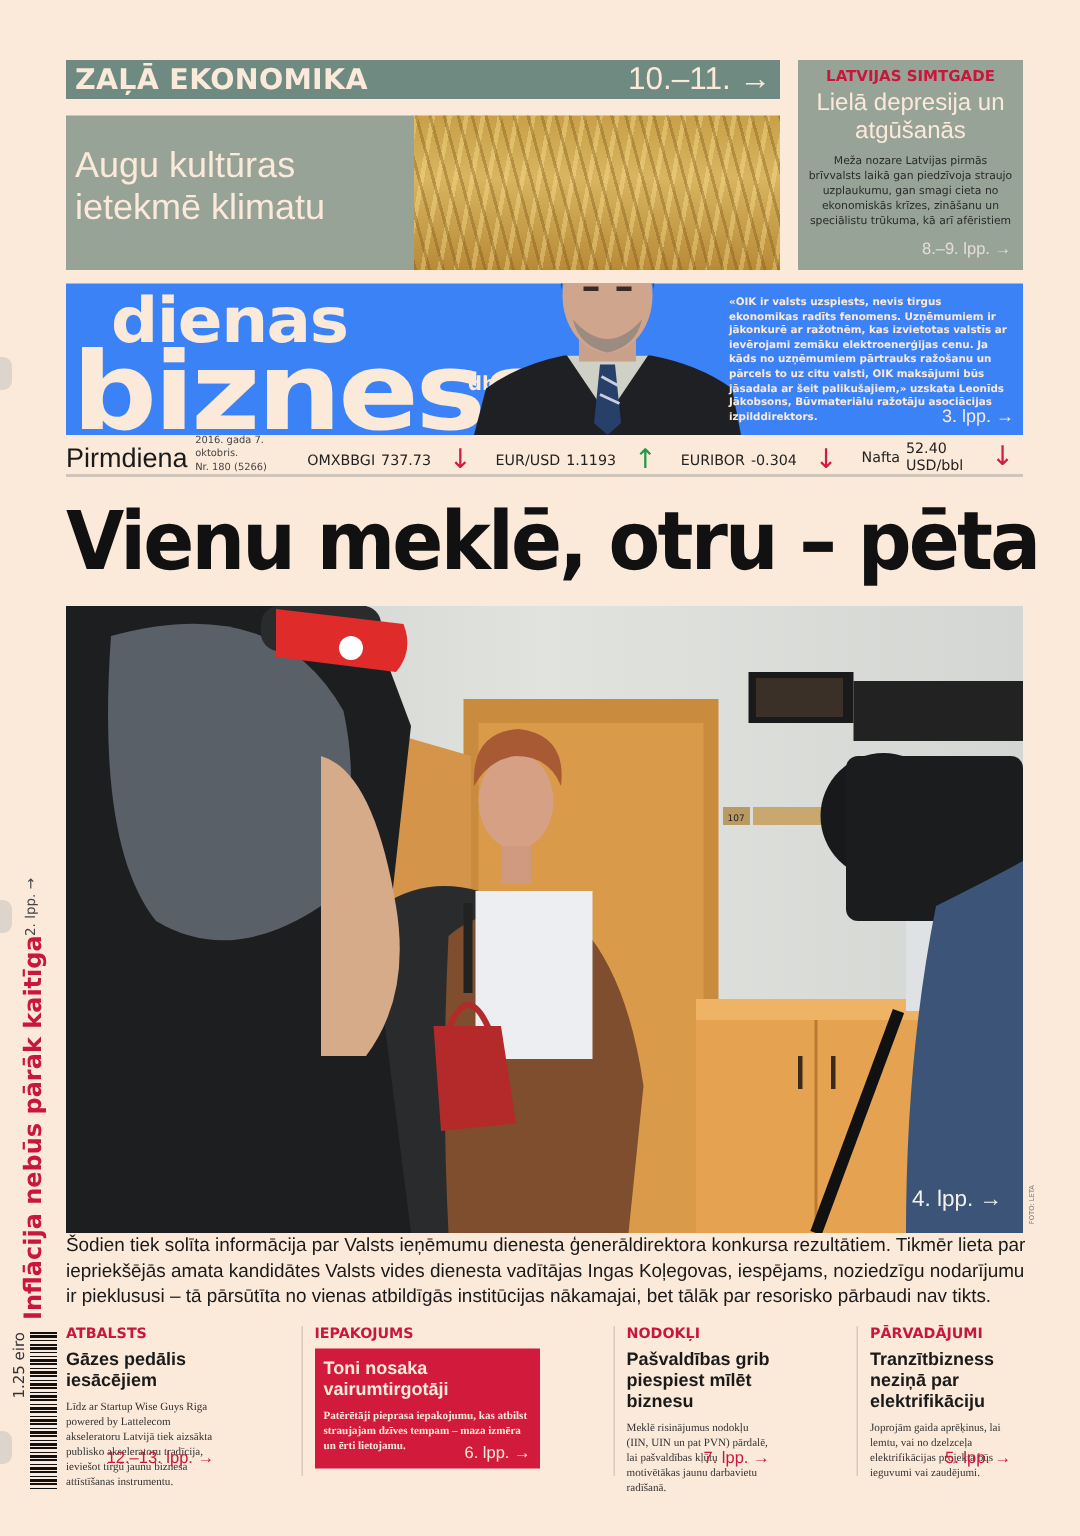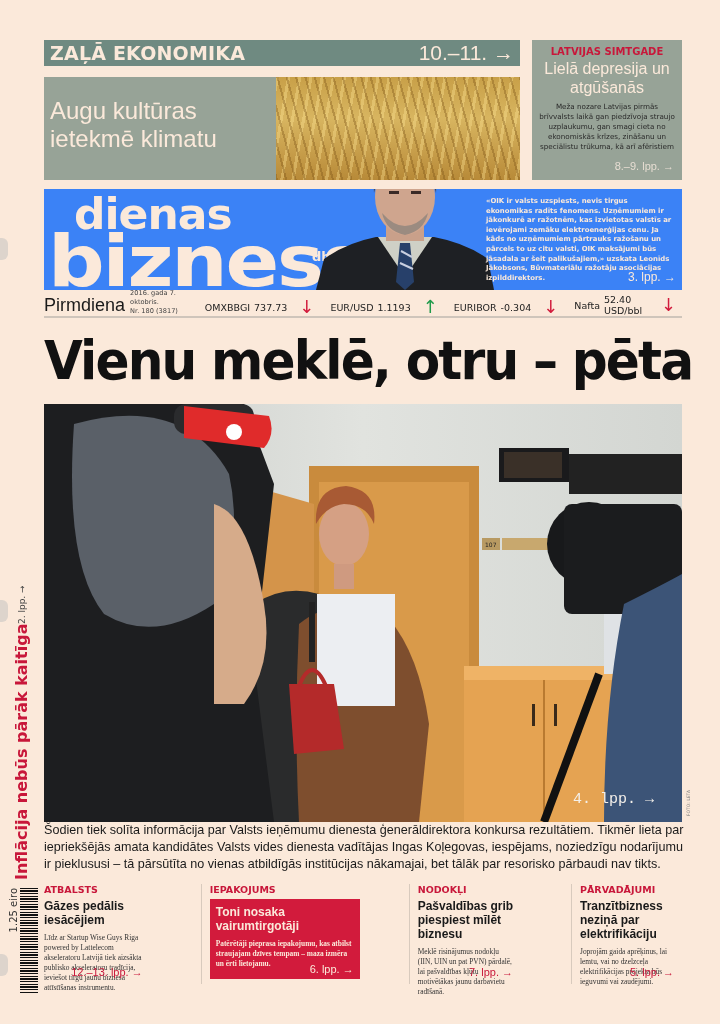--- a/index.html
+++ b/index.html
@@ -43,21 +43,21 @@
   .tick .v { margin-left: 4px; }
   .arr { font-size: 18px; line-height: 18px; margin: 0 10px 0 12px; font-family: "DejaVu Sans", sans-serif; }
   .arr.down { color: #d21b3c; }
   .arr.up { color: #1f9a4a; }
 
   
   .headline { position: absolute; left: 44px; top: 328px; width: 640px; font-family: "DejaVu Sans", sans-serif; font-weight: bold; font-size: 54px; line-height: 66px; letter-spacing: -2px; transform: scaleX(0.93); transform-origin: left; color: #111; white-space: nowrap; }
 
   
   .photo { position: absolute; left: 44px; top: 404px; width: 638px; height: 418px; overflow: hidden; background: #d7d9d3; }
-  .photo-page { position: absolute; right: 28px; bottom: 14px; color: #f4f0ea; font-size: 15px; font-family: Liberation Mono, monospace; }
+  .photo-page { position: absolute; right: 14px; bottom: 14px; color: #f4f0ea; font-size: 15px; font-family: Liberation Sans, sans-serif; }
   .credit { position: absolute; left: 686px; top: 790px; font-size: 4.5px; color: #777; writing-mode: vertical-rl; transform: rotate(180deg); }
 
   
   .side-headline { position: absolute; left: 12px; top: 520px; width: 28px; height: 360px; }
   .side-inner { position: absolute; left: 0; top: 0; writing-mode: vertical-rl; transform: rotate(180deg); height: 360px; display: flex; align-items: center; justify-content: flex-start; }
   .side-title { color: #c8173a; font-weight: bold; font-size: 16px; white-space: nowrap; }
   .side-page { font-size: 9px; color: #444; margin-bottom: 16px; white-space: nowrap; }
 
   
   .lead { position: absolute; left: 44px; top: 822px; width: 640px; font-family: "Liberation Sans", sans-serif; font-size: 12.6px; line-height: 17px; color: #1a1a1a; }
@@ -123,21 +123,21 @@
     <rect x="95" y="44" width="10" height="3" fill="#3a2a26"></rect>
   </svg>
   <div class="quote">«OIK ir valsts uzspiests, nevis tirgus ekonomikas radīts fenomens. Uzņēmumiem ir jākonkurē ar ražotnēm, kas izvietotas valstīs ar ievērojami zemāku elektroenerģijas cenu. Ja kāds no uzņēmumiem pārtrauks ražošanu un pārcels to uz citu valsti, OIK maksājumi būs jāsadala ar šeit palikušajiem,» uzskata Leonīds Jākobsons, Būvmateriālu ražotāju asociācijas izpilddirektors.</div>
   <div class="quote-page">3. lpp. →</div>
 </div>
 
 <div class="info">
   <span class="day">Pirmdiena</span>
   <div class="issue">
     <div>2016. gada 7. oktobris.</div>
-    <div>Nr. 180 (3817)</div>
+    <div>Nr. 180 (5266)</div>
   </div>
   <div class="tick">
     <span>OMXBBGI</span>
     <span class="v">737.73</span>
     <span class="arr down">↓</span>
   </div>
   <div class="tick">
     <span>EUR/USD</span>
     <span class="v">1.1193</span>
     <span class="arr up">↑</span>

